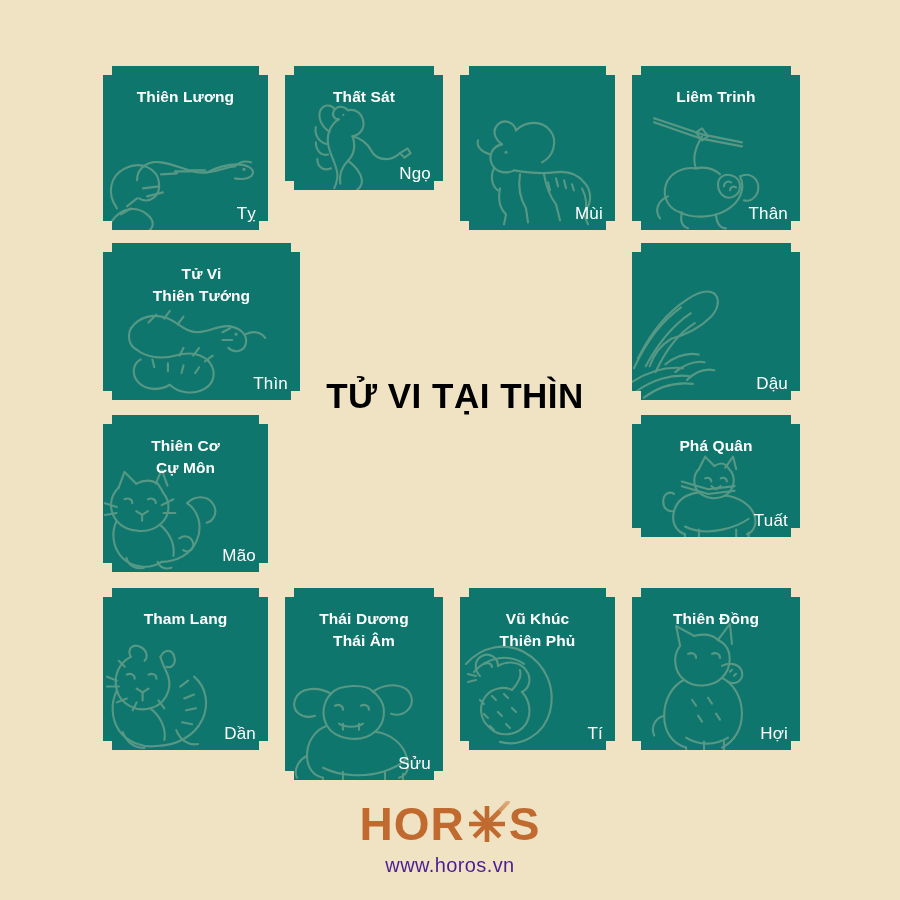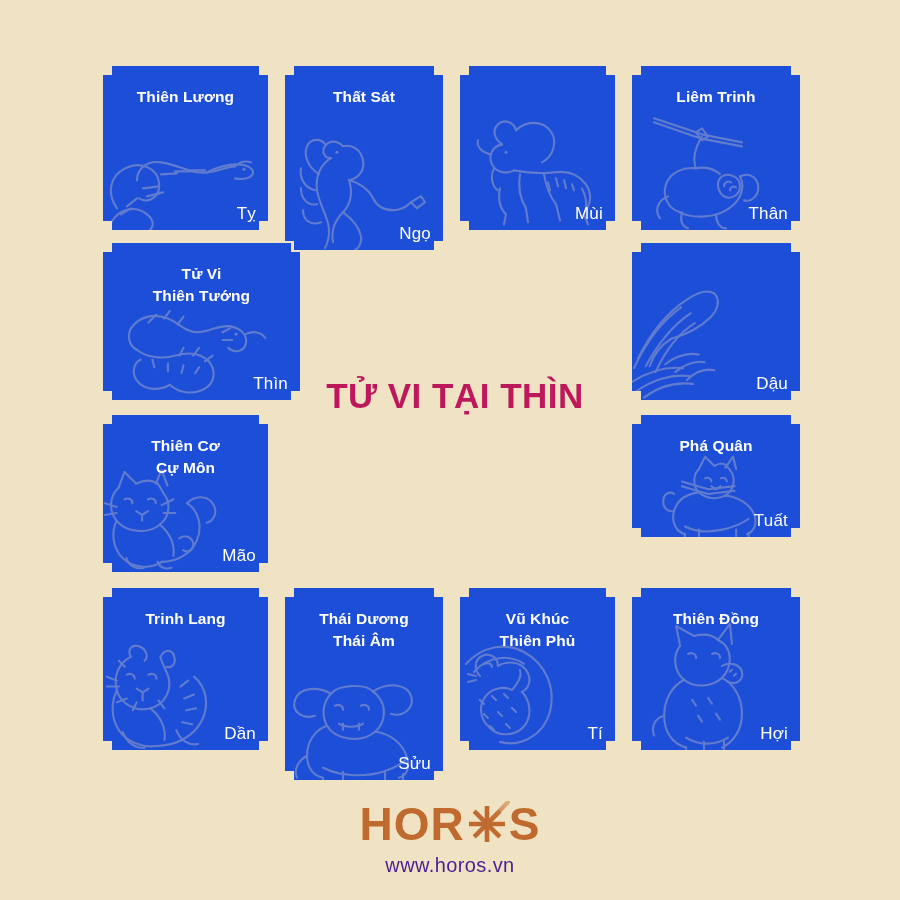--- a/index.html
+++ b/index.html
@@ -17,21 +17,21 @@
 
   #stage {
     position: relative;
     width: 900px;
     height: 900px;
   }
 
   
   .card {
     position: absolute;
-    background: #1d4ed8;
+    background: #0f766e;
     overflow: hidden;
     
     clip-path: polygon(
       0% 9px, 9px 9px, 9px 0%,
       calc(100% - 9px) 0%, calc(100% - 9px) 9px, 100% 9px,
       100% calc(100% - 9px), calc(100% - 9px) calc(100% - 9px), calc(100% - 9px) 100%,
       9px 100%, 9px calc(100% - 9px), 0% calc(100% - 9px)
     );
   }
 
@@ -85,21 +85,21 @@
     vector-effect: non-scaling-stroke;
   }
 
   
   #center-title {
     position: absolute;
     left: 285px;
     top: 378px;
     width: 340px;
     text-align: center;
-    color: #be185d;
+    color: #000000;
     font-size: 35px;
     font-weight: bold;
     letter-spacing: 0.5px;
     line-height: 1;
     white-space: nowrap;
   }
 
   
   #logo-block {
     position: absolute;
@@ -151,21 +151,21 @@
         <path d="M132 56 C136 52 142 50 148 52"></path>
         <path d="M40 78 L56 76 M44 86 L60 82 M24 96 L34 88 M18 104 L28 98"></path>
         <path d="M58 64 L74 63 M72 61 L88 61 M88 60 L102 60"></path>
         <circle cx="141" cy="59" r="1.6" style="fill:#FFE7B8;stroke:none"></circle>
       </svg>
     </div>
     <div class="card-title">Thiên Lương</div>
     <div class="card-branch">Tỵ</div>
   </div>
 
-  <div class="card" style="left:285px; top:66px; width:158px; height:184px;">
+  <div class="card" style="left:285px; top:66px; width:158px; height:124px;">
     <div class="card-art">
       <svg viewBox="0 0 158 120" preserveAspectRatio="xMidYMax meet">
         <path d="M58 16 C52 10 44 10 40 16 C36 22 40 28 46 28"></path>
         <path d="M58 16 C68 14 76 20 78 30 C80 40 74 48 64 50"></path>
         <path d="M46 28 C36 34 30 46 32 60 C34 74 42 84 44 98 C45 108 42 114 40 118"></path>
         <path d="M64 50 C74 52 84 60 88 68 C92 76 98 80 108 80 C116 80 122 76 126 72"></path>
         <path d="M126 72 L136 66 L140 72 L132 78 Z"></path>
         <path d="M64 50 C68 62 66 74 58 82 C50 90 46 100 48 112"></path>
         <path d="M58 82 C66 88 74 96 76 106 C77 112 74 118 70 120"></path>
         <path d="M34 44 C24 38 18 26 22 16 C26 8 36 8 40 14"></path>
@@ -326,21 +326,21 @@
         <path d="M14 48 C8 60 8 76 16 88 C24 100 40 106 54 104"></path>
         <path d="M54 104 C74 104 92 94 100 78 C108 62 104 44 92 34"></path>
         <path d="M48 66 C58 74 64 86 62 98"></path>
         <path d="M20 90 C24 100 32 106 42 106"></path>
         <path d="M74 88 C78 98 86 104 96 102"></path>
         <path d="M22 24 L16 18 M24 56 L14 60 M34 60 L30 68 M56 58 L62 66"></path>
         <path d="M78 44 L86 38 M82 56 L92 52 M84 68 L94 66 M80 80 L90 82"></path>
         <path d="M14 38 L4 34 M16 44 L4 44"></path>
       </svg>
     </div>
-    <div class="card-title">Trinh Lang</div>
+    <div class="card-title">Tham Lang</div>
     <div class="card-branch">Dần</div>
   </div>
 
   <div class="card" style="left:285px; top:588px; width:158px; height:192px;">
     <div class="card-art" style="height:66%;">
       <svg viewBox="0 0 158 108" preserveAspectRatio="xMidYMax meet">
         <path d="M46 22 C32 14 14 16 10 28 C6 40 18 48 30 44"></path>
         <path d="M88 20 C102 10 122 12 126 24 C130 36 118 46 106 42"></path>
         <path d="M46 22 C54 12 82 12 88 20"></path>
         <path d="M46 22 C38 30 36 44 42 54 C50 68 76 72 90 60 C100 52 102 36 94 26 C92 23 90 21 88 20"></path>

